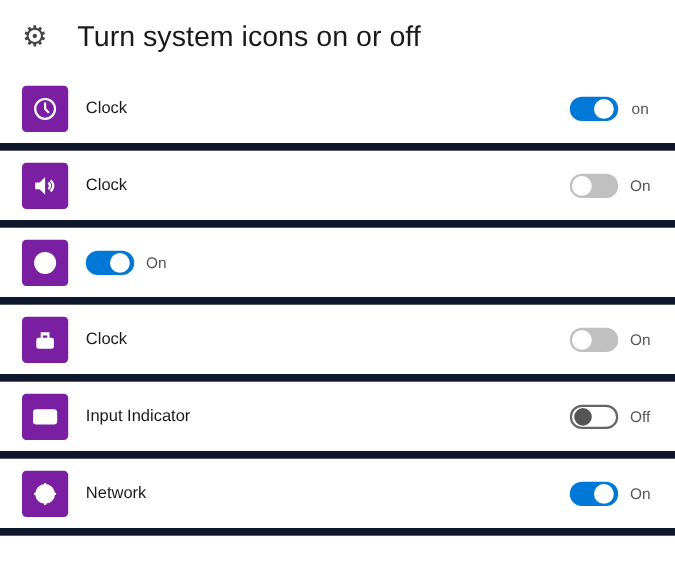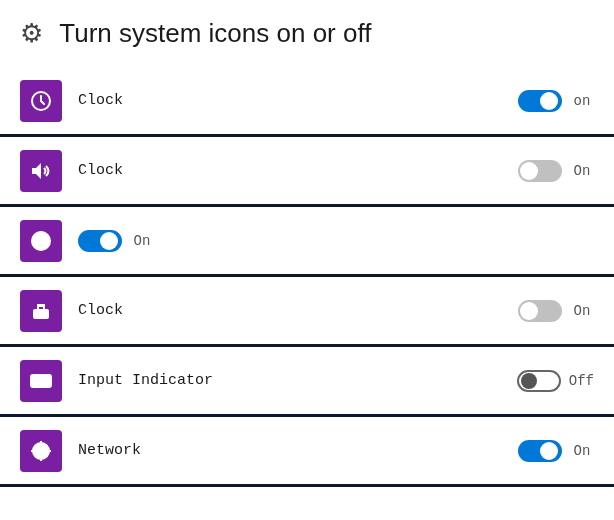--- a/index.html
+++ b/index.html
@@ -25,35 +25,35 @@
 
     .header-icon {
       color: #444;
       font-size: 26px;
     }
 
     .header-title {
       font-size: 26px;
       font-weight: 300;
       color: #1a1a1a;
+      margin-left: 11px;
     }
 
     .settings-list {
       display: flex;
       flex-direction: column;
     }
 
     .settings-item {
       display: flex;
       align-items: center;
       padding: 10px 20px;
       gap: 16px;
-      border-bottom: 3px solid #0f172a;
+      border-bottom: 7px solid #0f172a;
       min-height: 70px;
-      font-family: Liberation Mono, monospace;
     }
 
     .icon-box {
       width: 42px;
       height: 42px;
       background: #7a1fa2;
       border-radius: 4px;
       display: flex;
       align-items: center;
       justify-content: center;

